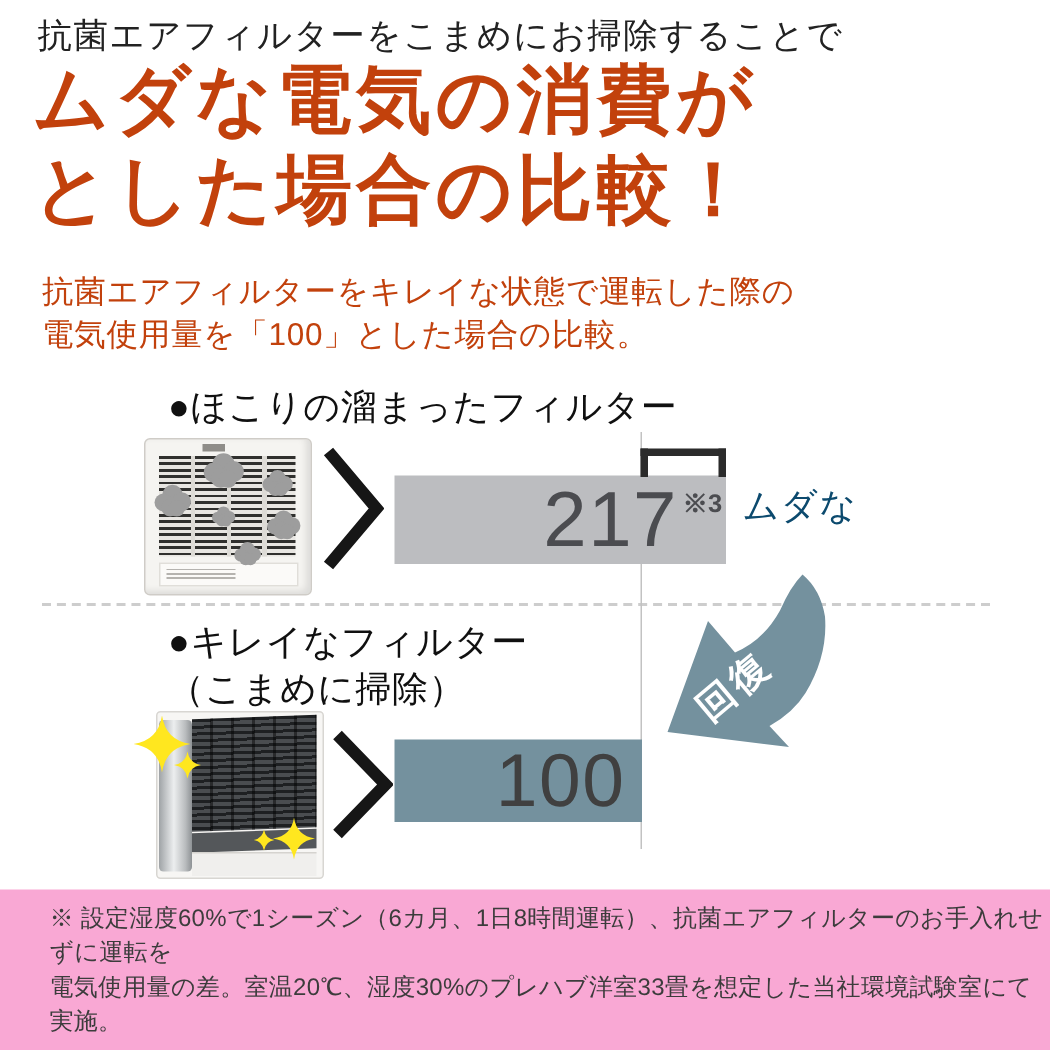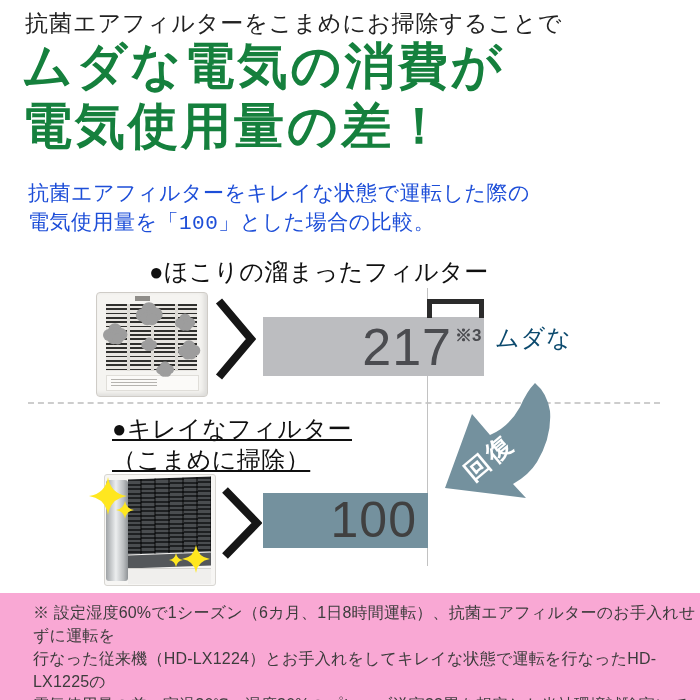--- a/index.html
+++ b/index.html
@@ -2,28 +2,28 @@
 <html lang="ja"><head>
 <meta charset="utf-8">
 <style>
   html,body{margin:0;padding:0;background:#fff;}
   .stage{position:relative;width:700px;height:700px;background:#ffffff;overflow:hidden;
          font-family:"Liberation Sans",sans-serif;color:#1b1b1b;}
 
   
   .kicker{position:absolute;left:25px;top:8px;font-size:23px;letter-spacing:1px;color:#222;}
   .title{position:absolute;left:22px;top:36px;font-size:50px;line-height:60px;
-         font-weight:600;letter-spacing:3px;color:#15803d;}
+         font-weight:600;letter-spacing:3px;color:#c2410c;}
   .intro{position:absolute;left:28px;top:180px;font-size:21px;line-height:29px;
-         letter-spacing:.5px;color:#1d4ed8;font-family:Liberation Mono, monospace;}
+         letter-spacing:.5px;color:#c2410c;}
 
   
   .sec-label{position:absolute;font-size:24px;line-height:31px;color:#101010;letter-spacing:.5px;}
-  .sec1-label{left:112px;top:256px;margin-left:37px;}
-  .sec2-label{left:112px;top:413px;text-decoration:underline;}
+  .sec1-label{left:112px;top:256px;}
+  .sec2-label{left:112px;top:413px;}
 
   
   .refline{position:absolute;left:427px;top:288px;width:1px;height:278px;background:#c2c2c2;z-index:1;}
   .bar{position:absolute;z-index:2;}
   .bar1{left:263px;top:317px;width:221px;height:59px;background:#bcbdc0;}
   .bar2{left:263px;top:493px;width:165px;height:55px;background:#74919e;}
   .bar1-value{position:absolute;left:263px;top:318px;width:189px;height:58px;z-index:3;
               display:flex;align-items:center;justify-content:flex-end;
               font-size:52px;color:#4b4c50;letter-spacing:1px;}
   .bar1-sup{position:absolute;left:455px;top:324px;font-size:17px;font-weight:bold;color:#4b4c50;z-index:3;}
@@ -82,21 +82,21 @@
             letter-spacing:.2px;}
 </style>
 </head>
 <body>
 
 <div class="stage">
 
   <div class="kicker">抗菌エアフィルターをこまめにお掃除することで</div>
   <div class="title">
     <div>ムダな電気の消費が</div>
-    <div>電気使用量の差！</div>
+    <div>とした場合の比較！</div>
   </div>
   <div class="intro">
     <div>抗菌エアフィルターをキレイな状態で運転した際の</div>
     <div>電気使用量を「100」とした場合の比較。</div>
   </div>
 
   <div class="sec-label sec1-label">●ほこりの溜まったフィルター</div>
 
   <div class="filter1">
     <div class="f1-toplabel"></div>
@@ -183,19 +183,18 @@
   <div class="bar2-value">100</div>
 
   <svg class="recovery" viewBox="0 0 120 130">
     <path d="M8 111 L35 37 L53 58 Q72 50 83 30 Q90 14 98 6 Q110 16 113 34 Q115 60 100 85 Q92 98 76 107 L89 121 Z" fill="#74919e"></path>
     <text x="52" y="89" text-anchor="middle" transform="rotate(-40 52 80)" font-size="25" font-weight="bold" fill="#ffffff" letter-spacing="3">回復</text>
   </svg>
 
   <div class="footer">
     <div class="footnote">
       <div>※ 設定湿度60%で1シーズン（6カ月、1日8時間運転）、抗菌エアフィルターのお手入れせずに運転を</div>
-      <div>行なった従来機（HD-LX1224）とお手入れをしてキレイな状態で運転を行なったHD-LX1225の</div>
       <div>電気使用量の差。室温20℃、湿度30%のプレハブ洋室33畳を想定した当社環境試験室にて実施。</div>
 
     </div>
   </div>
 
 </div>
 
 </body></html>

